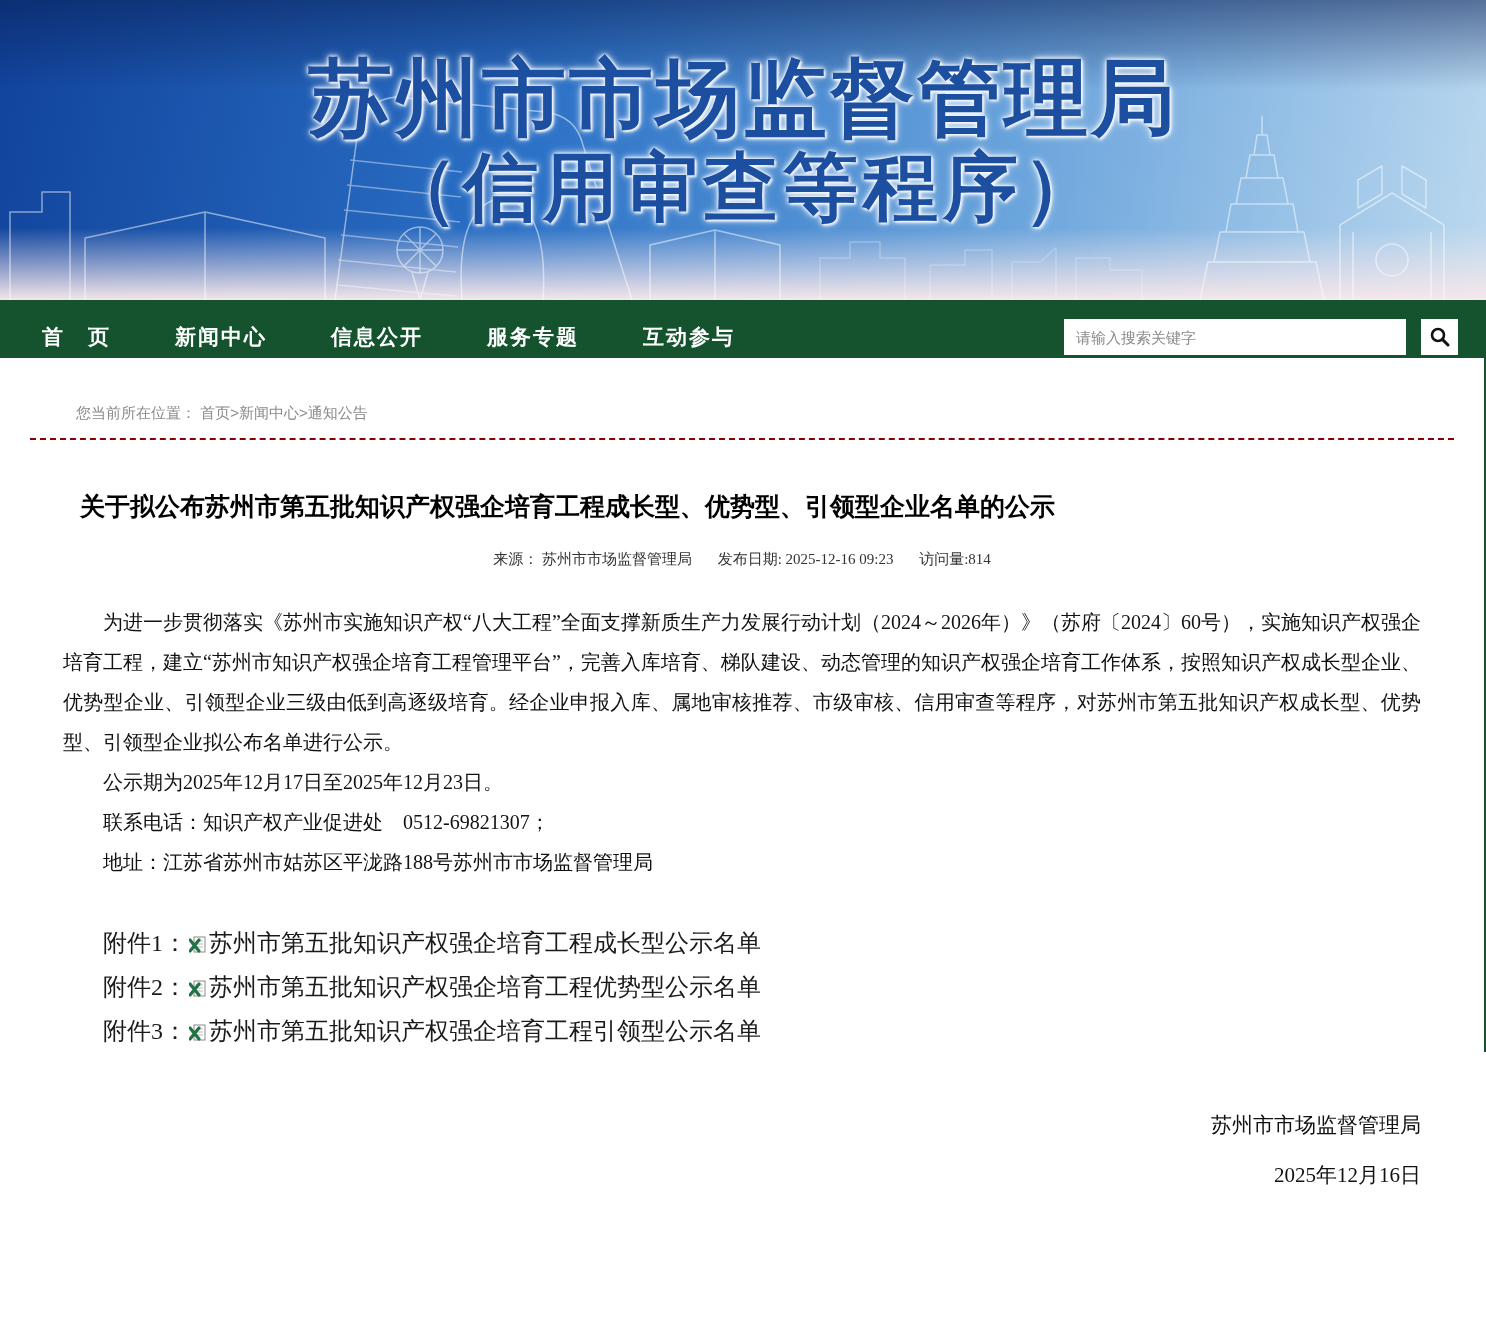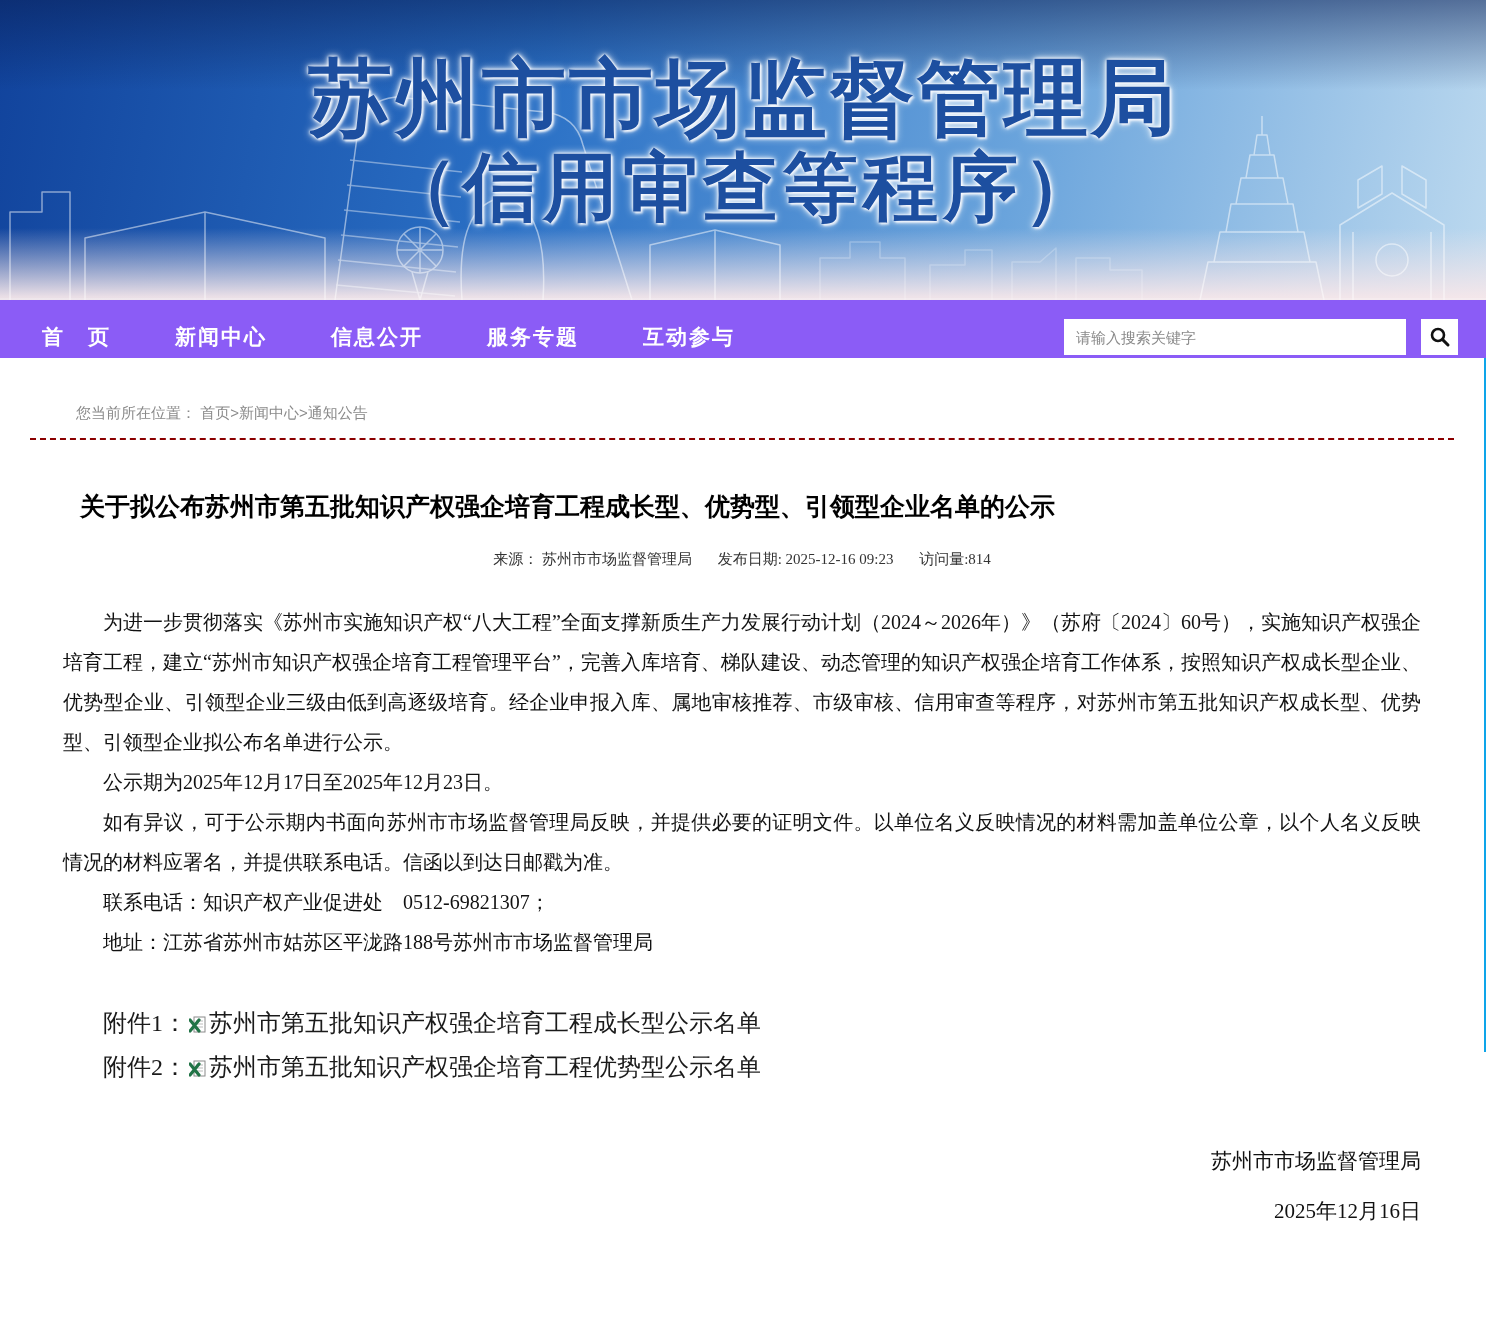--- a/index.html
+++ b/index.html
@@ -14,30 +14,30 @@
       linear-gradient(100deg, #11439c 0%, #2b71c6 36%, #6aa4dc 68%, #bcd9ef 100%);
   }
   .banner svg.skyline{position:absolute;left:0;top:0;width:100%;height:100%;}
   .banner-t{position:absolute;left:0;width:100%;text-align:center;font-weight:900;color:#1d4fa0;
     text-shadow:0 0 2px #fff,0 0 4px #fff,0 0 9px rgba(255,255,255,.95),2px 2px 2px rgba(205,220,240,.9);
     white-space:nowrap;}
   .banner-t1{top:42px;font-size:84px;letter-spacing:3px;}
   .banner-t2{top:138px;font-size:75px;letter-spacing:5px;}
 
   
-  .navbar{display:flex;align-items:center;height:58px;background:#8b5cf6;padding:16px 28px 0 42px;box-sizing:border-box;}
+  .navbar{display:flex;align-items:center;height:58px;background:#14532d;padding:16px 28px 0 42px;box-sizing:border-box;}
   .nav-item{color:#ffffff;font-size:21px;font-weight:bold;letter-spacing:2px;margin-right:64px;cursor:pointer;white-space:nowrap;}
   .nav-search{margin-left:auto;display:flex;align-items:flex-start;}
   .nav-search input{width:318px;height:36px;border:0;padding:0 12px;font-size:15px;color:#333;outline:none;
     font-family:"Liberation Sans",sans-serif;}
   .nav-search input::placeholder{color:#8a8a8a;}
   .search-btn{width:37px;height:36px;margin-left:15px;background:#fff;border:0;display:flex;align-items:center;justify-content:center;cursor:pointer;padding:0;}
 
   
-  .main{position:relative;height:694px;box-sizing:border-box;background:#fff;border-right:2px solid #0ea5e9;}
+  .main{position:relative;height:694px;box-sizing:border-box;background:#fff;border-right:2px solid #14532d;}
   .breadcrumb{padding:46px 0 0 76px;font-size:15px;color:#8a8a8a;}
   .breadcrumb a{color:#8a8a8a;text-decoration:none;cursor:pointer;}
   .divider{margin:15px 30px 0 30px;border-top:2px dashed #8b0000;height:0;}
 
   .article-title{margin:50px 80px 0;text-align:left;font-size:25px;font-weight:bold;color:#000;}
   .article-meta{margin-top:27px;text-align:center;font-size:15px;color:#333;
      font-family:"Liberation Serif","DejaVu Serif",serif;}
   .article-meta span{margin:0 11px;}
 
   .body-text{margin:33px 63px 0;font-size:20px;line-height:40px;color:#111;
@@ -113,21 +113,20 @@
 
     <div class="article-meta">
       <span>来源： 苏州市市场监督管理局</span>
       <span>发布日期: 2025-12-16 09:23</span>
       <span>访问量:814</span>
     </div>
 
     <div class="body-text">
       <p>为进一步贯彻落实《苏州市实施知识产权“八大工程”全面支撑新质生产力发展行动计划（2024～2026年）》（苏府〔2024〕60号），实施知识产权强企培育工程，建立“苏州市知识产权强企培育工程管理平台”，完善入库培育、梯队建设、动态管理的知识产权强企培育工作体系，按照知识产权成长型企业、优势型企业、引领型企业三级由低到高逐级培育。经企业申报入库、属地审核推荐、市级审核、信用审查等程序，对苏州市第五批知识产权成长型、优势型、引领型企业拟公布名单进行公示。</p>
       <p>公示期为2025年12月17日至2025年12月23日。</p>
-      <p>如有异议，可于公示期内书面向苏州市市场监督管理局反映，并提供必要的证明文件。以单位名义反映情况的材料需加盖单位公章，以个人名义反映情况的材料应署名，并提供联系电话。信函以到达日邮戳为准。</p>
       <p>联系电话：知识产权产业促进处　0512-69821307；</p>
       <p>地址：江苏省苏州市姑苏区平泷路188号苏州市市场监督管理局</p>
     </div>
 
     <div class="attachments">
 
       <div class="attach-row">
         <span>附件1：</span><span class="attach-icon"><svg width="17" height="17" viewBox="0 0 17 17">
               <rect x="5" y="1" width="11" height="15" fill="#ffffff" stroke="#8a8a8a" stroke-width="1"></rect>
               <line x1="7" y1="5" x2="14" y2="5" stroke="#bbb" stroke-width="1"></line>
@@ -140,20 +139,29 @@
       <div class="attach-row">
         <span>附件2：</span><span class="attach-icon"><svg width="17" height="17" viewBox="0 0 17 17">
               <rect x="5" y="1" width="11" height="15" fill="#ffffff" stroke="#8a8a8a" stroke-width="1"></rect>
               <line x1="7" y1="5" x2="14" y2="5" stroke="#bbb" stroke-width="1"></line>
               <line x1="7" y1="8" x2="14" y2="8" stroke="#bbb" stroke-width="1"></line>
               <line x1="7" y1="11" x2="14" y2="11" stroke="#bbb" stroke-width="1"></line>
               <path d="M1,4 L10,15 M10,4 L1,15" stroke="#217346" stroke-width="3.2" stroke-linecap="round"></path>
             </svg></span><a>苏州市第五批知识产权强企培育工程优势型公示名单</a>
       </div>
 
+      <div class="attach-row">
+        <span>附件3：</span><span class="attach-icon"><svg width="17" height="17" viewBox="0 0 17 17">
+              <rect x="5" y="1" width="11" height="15" fill="#ffffff" stroke="#8a8a8a" stroke-width="1"></rect>
+              <line x1="7" y1="5" x2="14" y2="5" stroke="#bbb" stroke-width="1"></line>
+              <line x1="7" y1="8" x2="14" y2="8" stroke="#bbb" stroke-width="1"></line>
+              <line x1="7" y1="11" x2="14" y2="11" stroke="#bbb" stroke-width="1"></line>
+              <path d="M1,4 L10,15 M10,4 L1,15" stroke="#217346" stroke-width="3.2" stroke-linecap="round"></path>
+            </svg></span><a>苏州市第五批知识产权强企培育工程引领型公示名单</a>
+      </div>
 
     </div>
 
     <div class="signature">
       <div>苏州市市场监督管理局</div>
       <div>2025年12月16日</div>
     </div>
 
   </div>
 </div>

